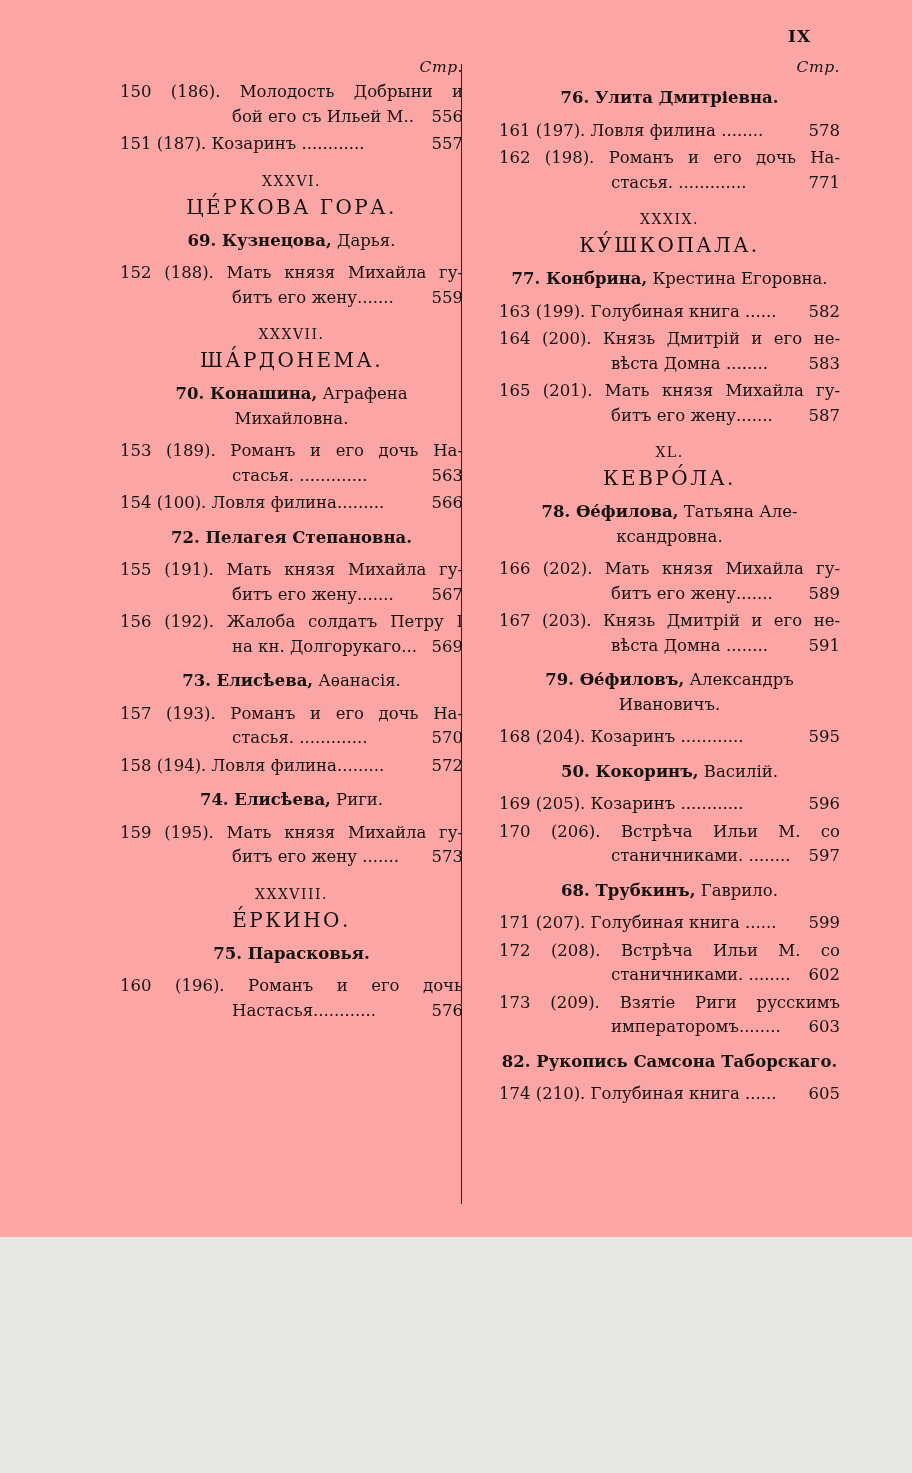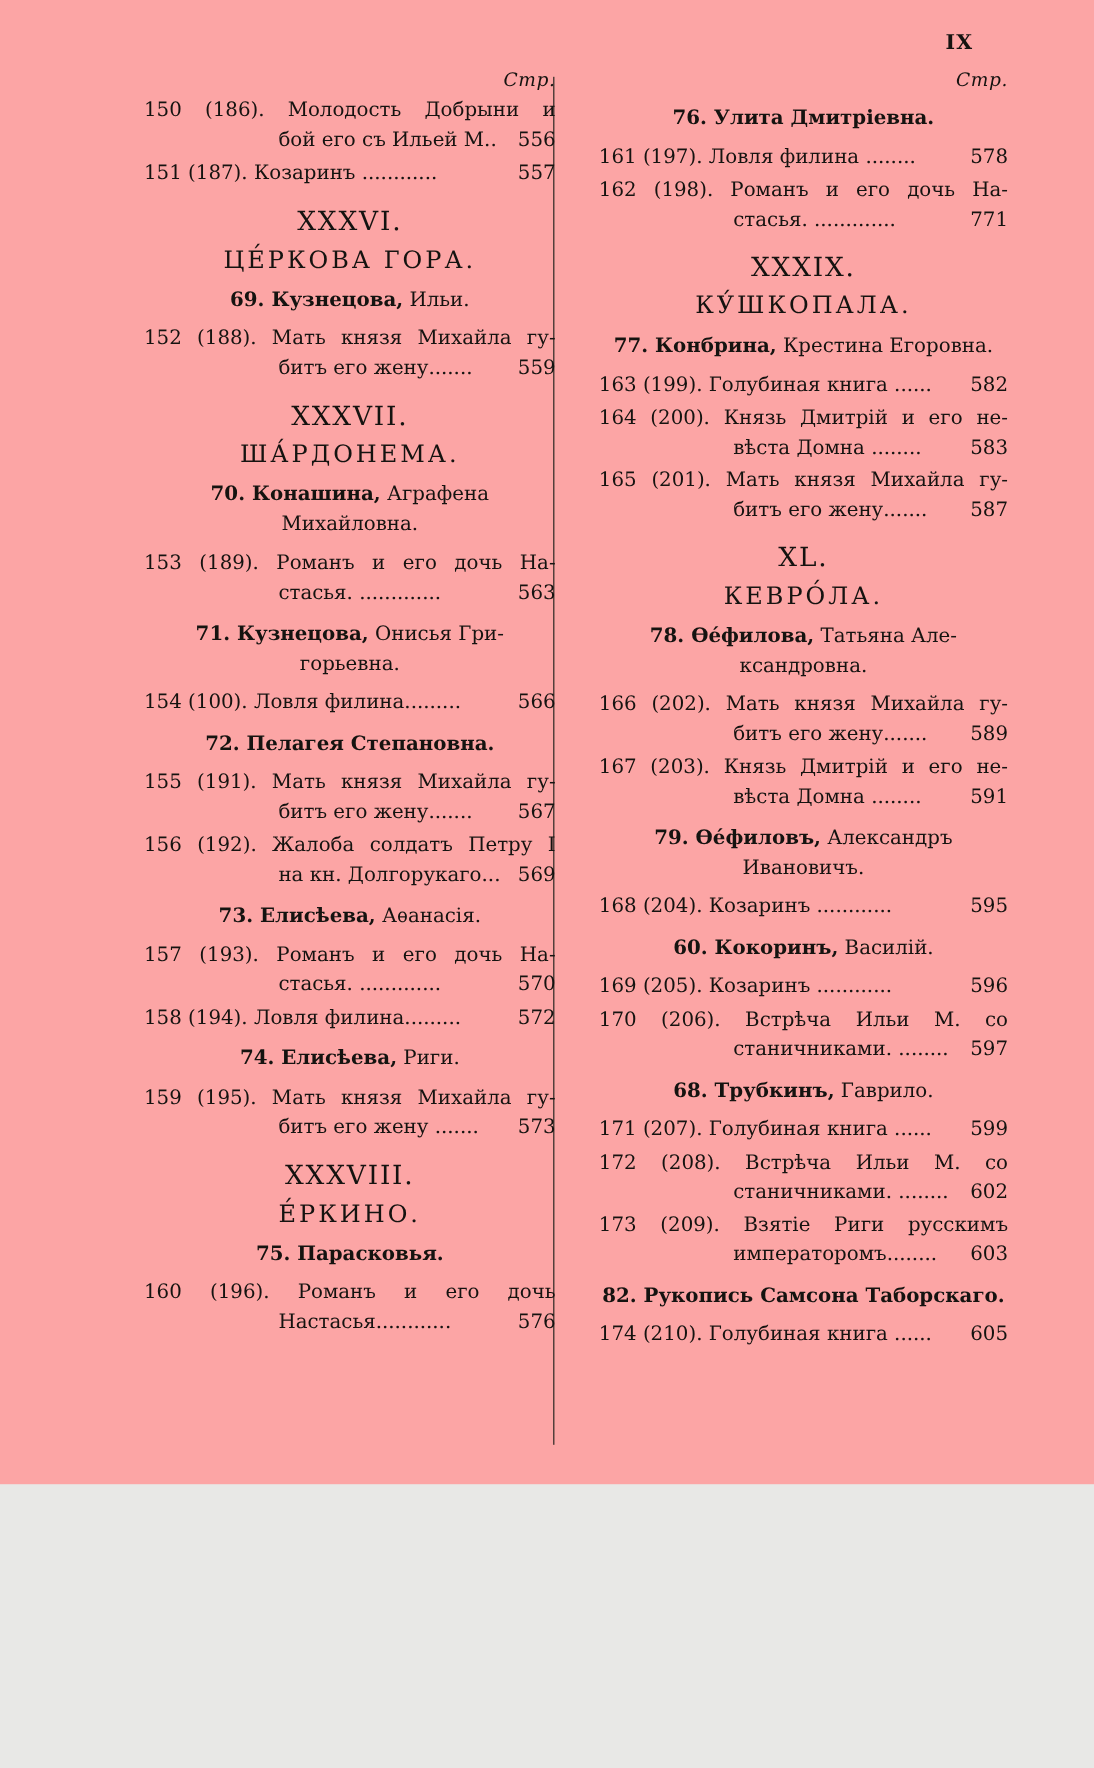--- a/index.html
+++ b/index.html
@@ -23,21 +23,21 @@
   }
   .col{position:absolute;top:58px;width:343px;margin-left:22px;}
   .col-left{left:98px;}
   .col-right{left:477px;width:341px;}
 
   .str{
     text-align:right;font-style:italic;font-size:15.5px;
     margin:0 0 4px 0;letter-spacing:.5px;
   }
   .roman{
-    text-align:center;font-size:22px;letter-spacing:1.5px;
+    text-align:center;font-size:14px;letter-spacing:1.5px;
     margin:16px 0 6px 0;
   }
   .place{
     text-align:center;font-size:20px;letter-spacing:2.5px;
     margin:0 0 9px 0;
   }
   .singer{
     text-align:center;font-size:16.5px;line-height:24.5px;
     margin:10px 0 8px 0;
   }
@@ -73,45 +73,41 @@
       </div>
       <div class="entry">
         <div class="eline last">
           <span class="etext">151 (187). Козаринъ ............</span>
           <span class="pg">557</span>
         </div>
       </div>
       <div class="roman">XXXVI.</div>
       <div class="place">ЦЕ́РКОВА ГОРА.</div>
       <div class="singer">
-        <div class="sline"><span class="b">69. Кузнецова,</span><span> Ильи.</span></div>
+        <div class="sline"><span class="b">69. Кузнецова,</span><span> Дарья.</span></div>
       </div>
       <div class="entry">
         <div class="eline just">152 (188). Мать князя Михайла гу-</div>
         <div class="eline last cont">
           <span class="etext">битъ его жену.......</span>
           <span class="pg">559</span>
         </div>
       </div>
       <div class="roman">XXXVII.</div>
       <div class="place">ША́РДОНЕМА.</div>
       <div class="singer">
         <div class="sline"><span class="b">70. Конашина,</span><span> Аграфена</span></div>
         <div class="sline"><span>Михайловна.</span></div>
       </div>
       <div class="entry">
         <div class="eline just">153 (189). Романъ и его дочь На-</div>
         <div class="eline last cont">
           <span class="etext">стасья. .............</span>
           <span class="pg">563</span>
         </div>
-      </div>
-      <div class="singer">
-        <div class="sline"><span class="b">71. Кузнецова,</span><span> Онисья Гри-</span></div>
-        <div class="sline"><span>горьевна.</span></div>
       </div>
       <div class="entry">
         <div class="eline last">
           <span class="etext">154 (100). Ловля филина.........</span>
           <span class="pg">566</span>
         </div>
       </div>
       <div class="singer">
         <div class="sline"><span class="b">72. Пелагея Степановна.</span></div>
       </div>
@@ -235,21 +231,21 @@
         <div class="sline"><span class="b">79. Ѳе́филовъ,</span><span> Александръ</span></div>
         <div class="sline"><span>Ивановичъ.</span></div>
       </div>
       <div class="entry">
         <div class="eline last">
           <span class="etext">168 (204). Козаринъ ............</span>
           <span class="pg">595</span>
         </div>
       </div>
       <div class="singer">
-        <div class="sline"><span class="b">60. Кокоринъ,</span><span> Василій.</span></div>
+        <div class="sline"><span class="b">50. Кокоринъ,</span><span> Василій.</span></div>
       </div>
       <div class="entry">
         <div class="eline last">
           <span class="etext">169 (205). Козаринъ ............</span>
           <span class="pg">596</span>
         </div>
       </div>
       <div class="entry">
         <div class="eline just">170 (206). Встрѣча Ильи М. со</div>
         <div class="eline last cont">

